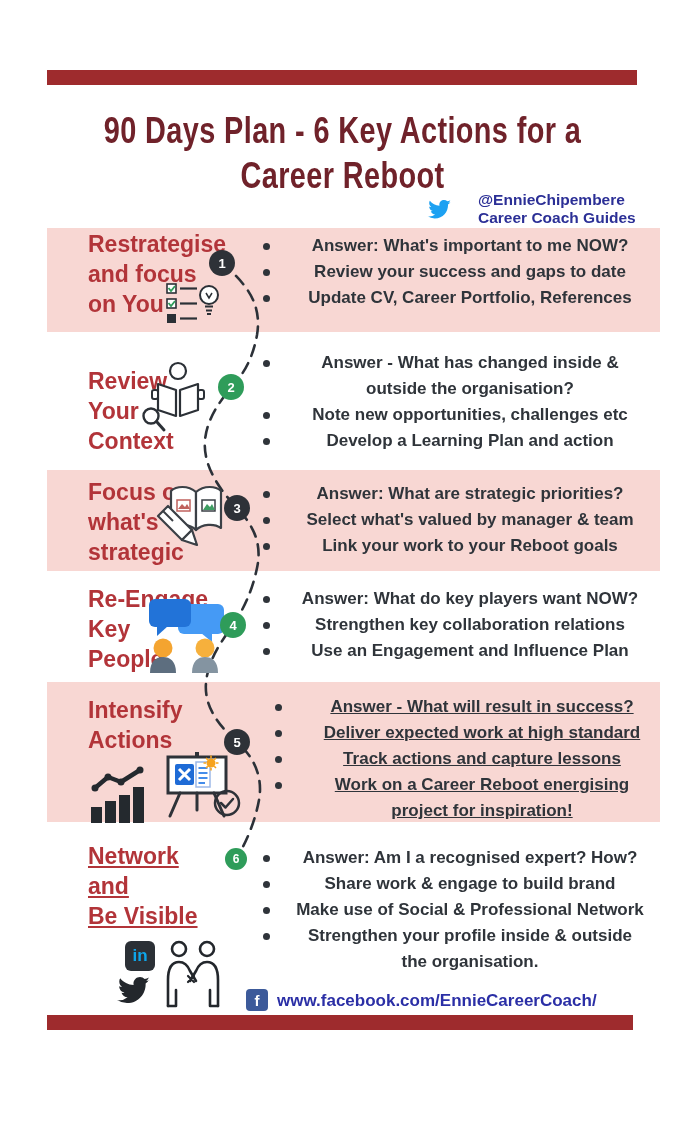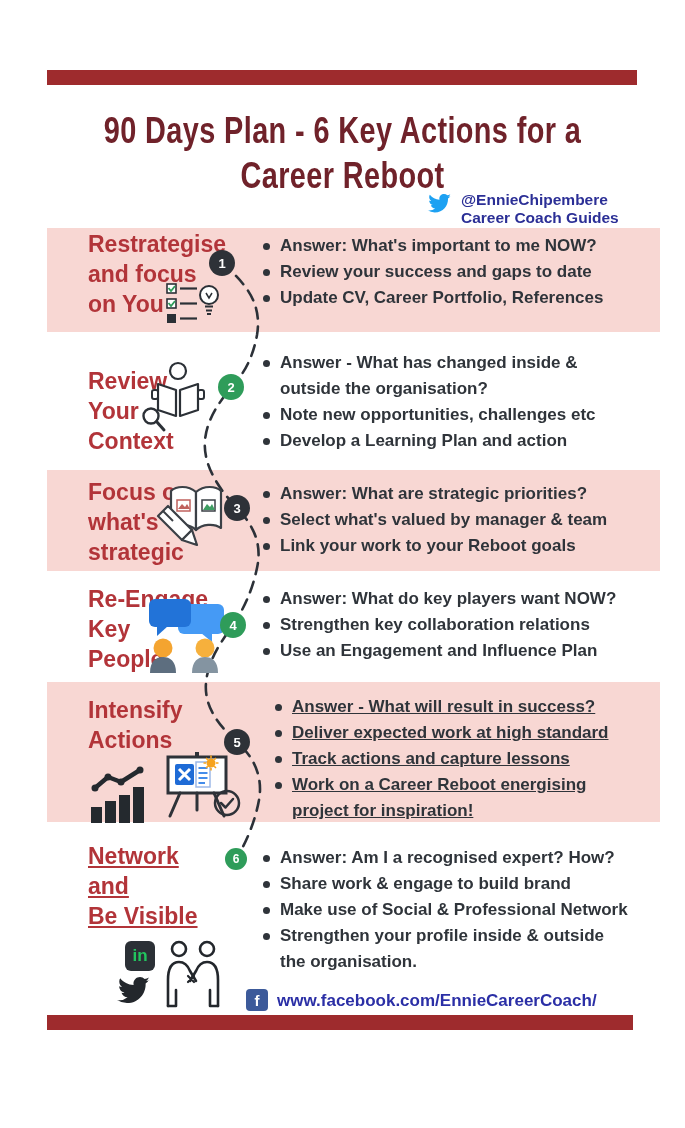--- a/index.html
+++ b/index.html
@@ -7,41 +7,41 @@
             font-family:"Liberation Sans", sans-serif; overflow:hidden; }
 
   .bar { position:absolute; left:47px; height:15px; background:#9e2b2d; }
   .bar.top { top:70px; width:590px; }
   .bar.bottom { top:1015px; width:586px; }
 
   .title { position:absolute; top:108px; left:0; width:685px; text-align:center;
            color:#70222a; font-weight:bold; font-size:37px; line-height:45px;
            transform:scaleX(0.78); letter-spacing:0.5px; }
 
-  .twitter-tag { position:absolute; top:191px; left:424px; display:flex; gap:7px; align-items:flex-start; }
+  .twitter-tag { position:absolute; top:191px; left:424px; display:flex; gap:24px; align-items:center; }
   .twitter-tag .txt { color:#2b2f96; font-weight:bold; font-size:15.5px; line-height:18px; }
 
   .band { position:absolute; left:47px; width:613px; background:#f8d7d3; }
   .band.b1 { top:228px; height:104px; }
   .band.b3 { top:470px; height:101px; }
   .band.b5 { top:682px; height:140px; }
 
   .timeline { position:absolute; left:0; top:0; pointer-events:none; }
 
   .sec-title { position:absolute; color:#b23439; font-weight:bold; font-size:23px; line-height:30px; }
   .t1 { left:88px; top:229px; }
   .t2 { left:88px; top:366px; }
   .t3 { left:88px; top:477px; }
   .t4 { left:88px; top:584px; }
   .t5 { left:88px; top:695px; }
   .t6 { left:88px; top:841px;text-decoration:underline; }
 
   .bullets { position:absolute; width:404px; margin:0; padding:0; list-style:none;
              color:#2f343a; font-weight:bold; font-size:17px; line-height:26px; }
-  .bullets li { position:relative; padding-left:24px; white-space:pre-line; }
+  .bullets li { position:relative; padding-left:24px; white-space:pre-line;text-align:center; }
   .bullets li::before { content:""; position:absolute; left:7px; top:10px;
                         width:7px; height:7px; border-radius:50%; background:#2f343a; }
   .ul1 { left:256px; top:233px; }
   .ul2 { left:256px; top:350px; }
   .ul3 { left:256px; top:481px; }
   .ul4 { left:256px; top:586px; }
   .ul5 { left:268px; top:694px;text-decoration:underline; }
   .ul6 { left:256px; top:845px; }
 
   .badge { position:absolute; width:26px; height:26px; border-radius:50%;
@@ -52,21 +52,21 @@
   .bg1 { left:209px; top:250px; }
   .bg2 { left:218px; top:374px; }
   .bg3 { left:224px; top:495px; }
   .bg4 { left:220px; top:612px; }
   .bg5 { left:224px; top:729px; }
   .bg6 { left:225px; top:848px; width:22px; height:22px; font-size:12px; }
 
   .icon { position:absolute; z-index:4; }
 
   .linkedin-box { left:125px; top:941px; width:30px; height:30px; background:#2b3036;
-                  border-radius:6px; color:#22c55e; font-weight:bold; font-size:17px;
+                  border-radius:6px; color:#0ea5e9; font-weight:bold; font-size:17px;
                   display:flex; align-items:center; justify-content:center; }
   .fb-box { left:246px; top:989px; width:22px; height:22px; background:#3c5a9a;
             border-radius:4px; color:#fff; font-weight:bold; font-size:15px;
             display:flex; align-items:center; justify-content:center; }
   .fb-url { position:absolute; left:277px; top:991px; color:#2b2fa6;
             font-weight:bold; font-size:17px; }
 </style>
 </head>
 <body>
 

